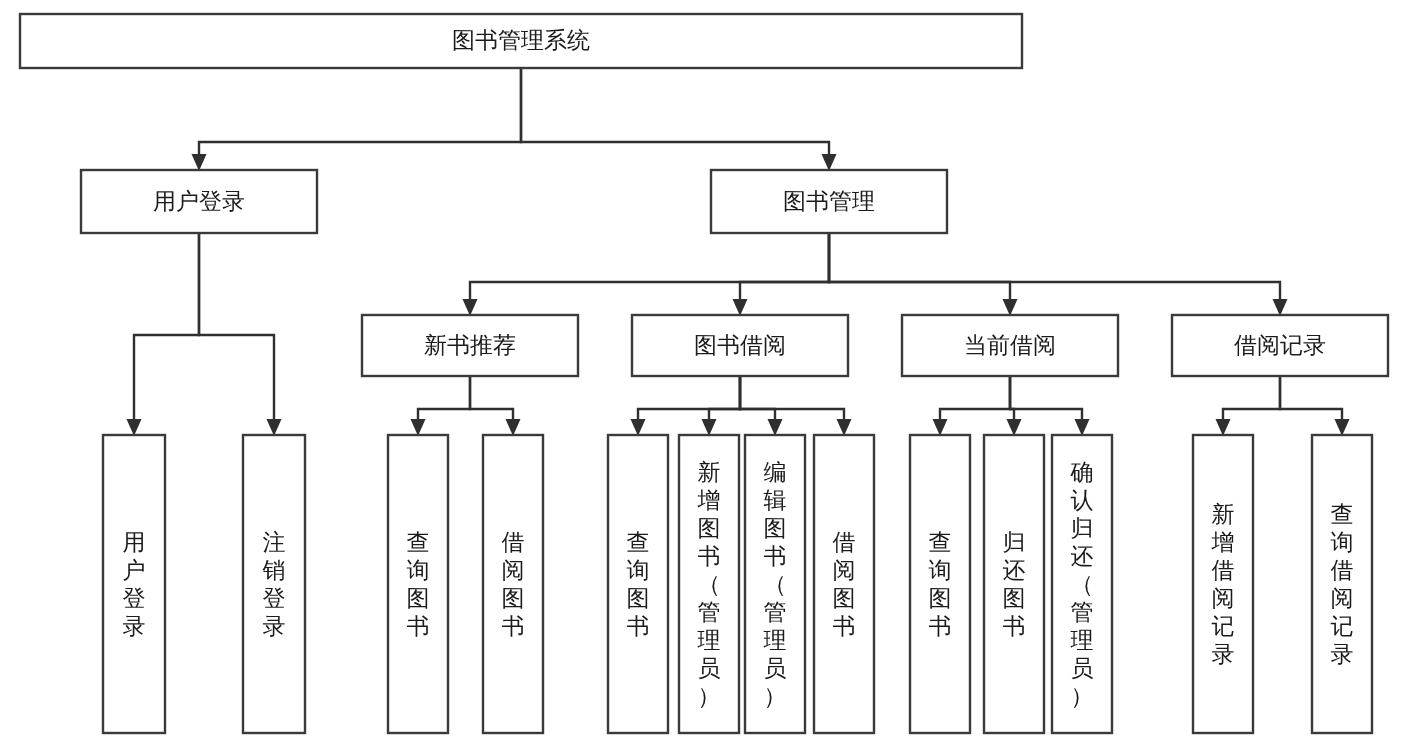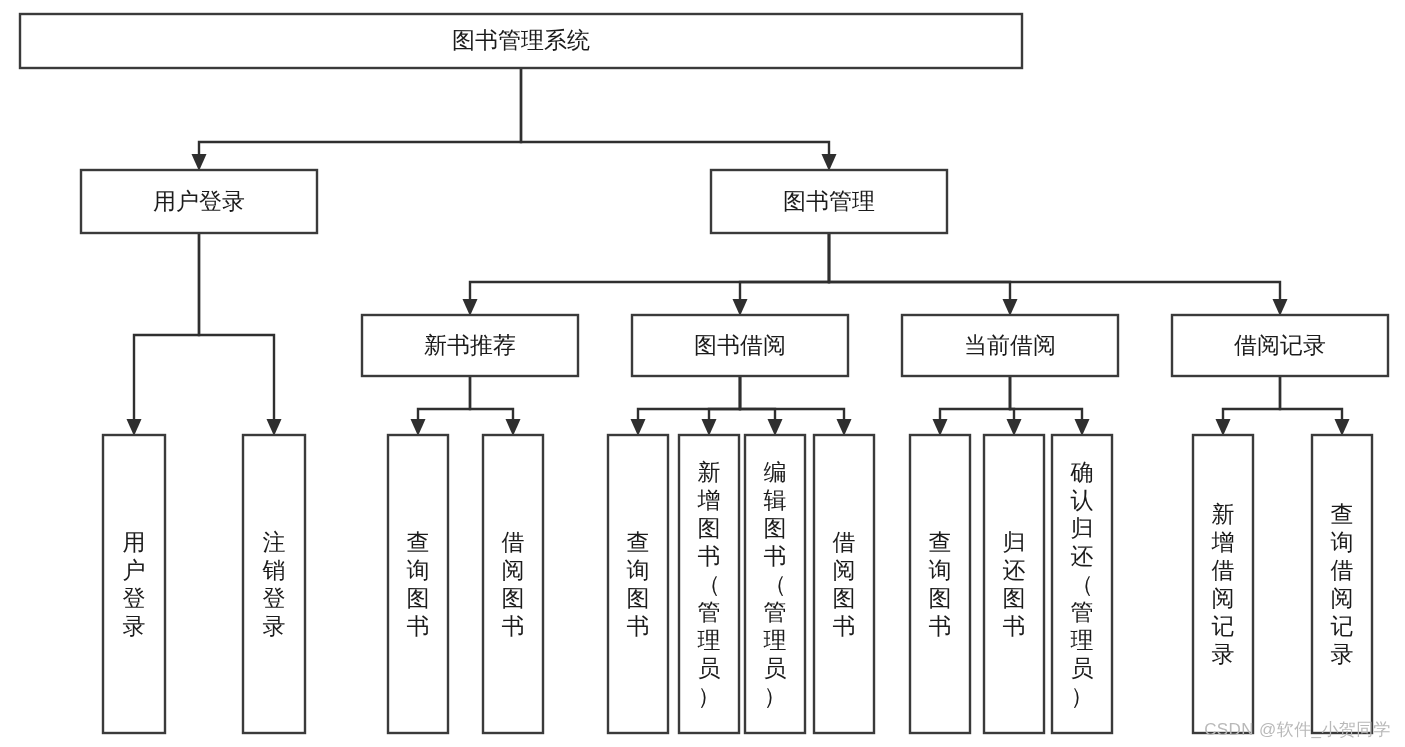--- a/index.html
+++ b/index.html
@@ -227,14 +227,13 @@
         <g>
           <rect x="1193" y="435" width="60" height="298" class="node-rect"></rect>
           <text x="1223" y="521.84" class="node-label-vertical"><tspan x="1223" dy="0">新</tspan><tspan x="1223" dy="28">增</tspan><tspan x="1223" dy="28">借</tspan><tspan x="1223" dy="28">阅</tspan><tspan x="1223" dy="28">记</tspan><tspan x="1223" dy="28">录</tspan></text>
         </g>
         <g>
           <rect x="1312" y="435" width="60" height="298" class="node-rect"></rect>
           <text x="1342" y="521.84" class="node-label-vertical"><tspan x="1342" dy="0">查</tspan><tspan x="1342" dy="28">询</tspan><tspan x="1342" dy="28">借</tspan><tspan x="1342" dy="28">阅</tspan><tspan x="1342" dy="28">记</tspan><tspan x="1342" dy="28">录</tspan></text>
         </g>
       </g>
   </svg>
-  <div class="watermark-text">CSDN @软件_小贺同学</div>
 </div>
 
 </body></html>

